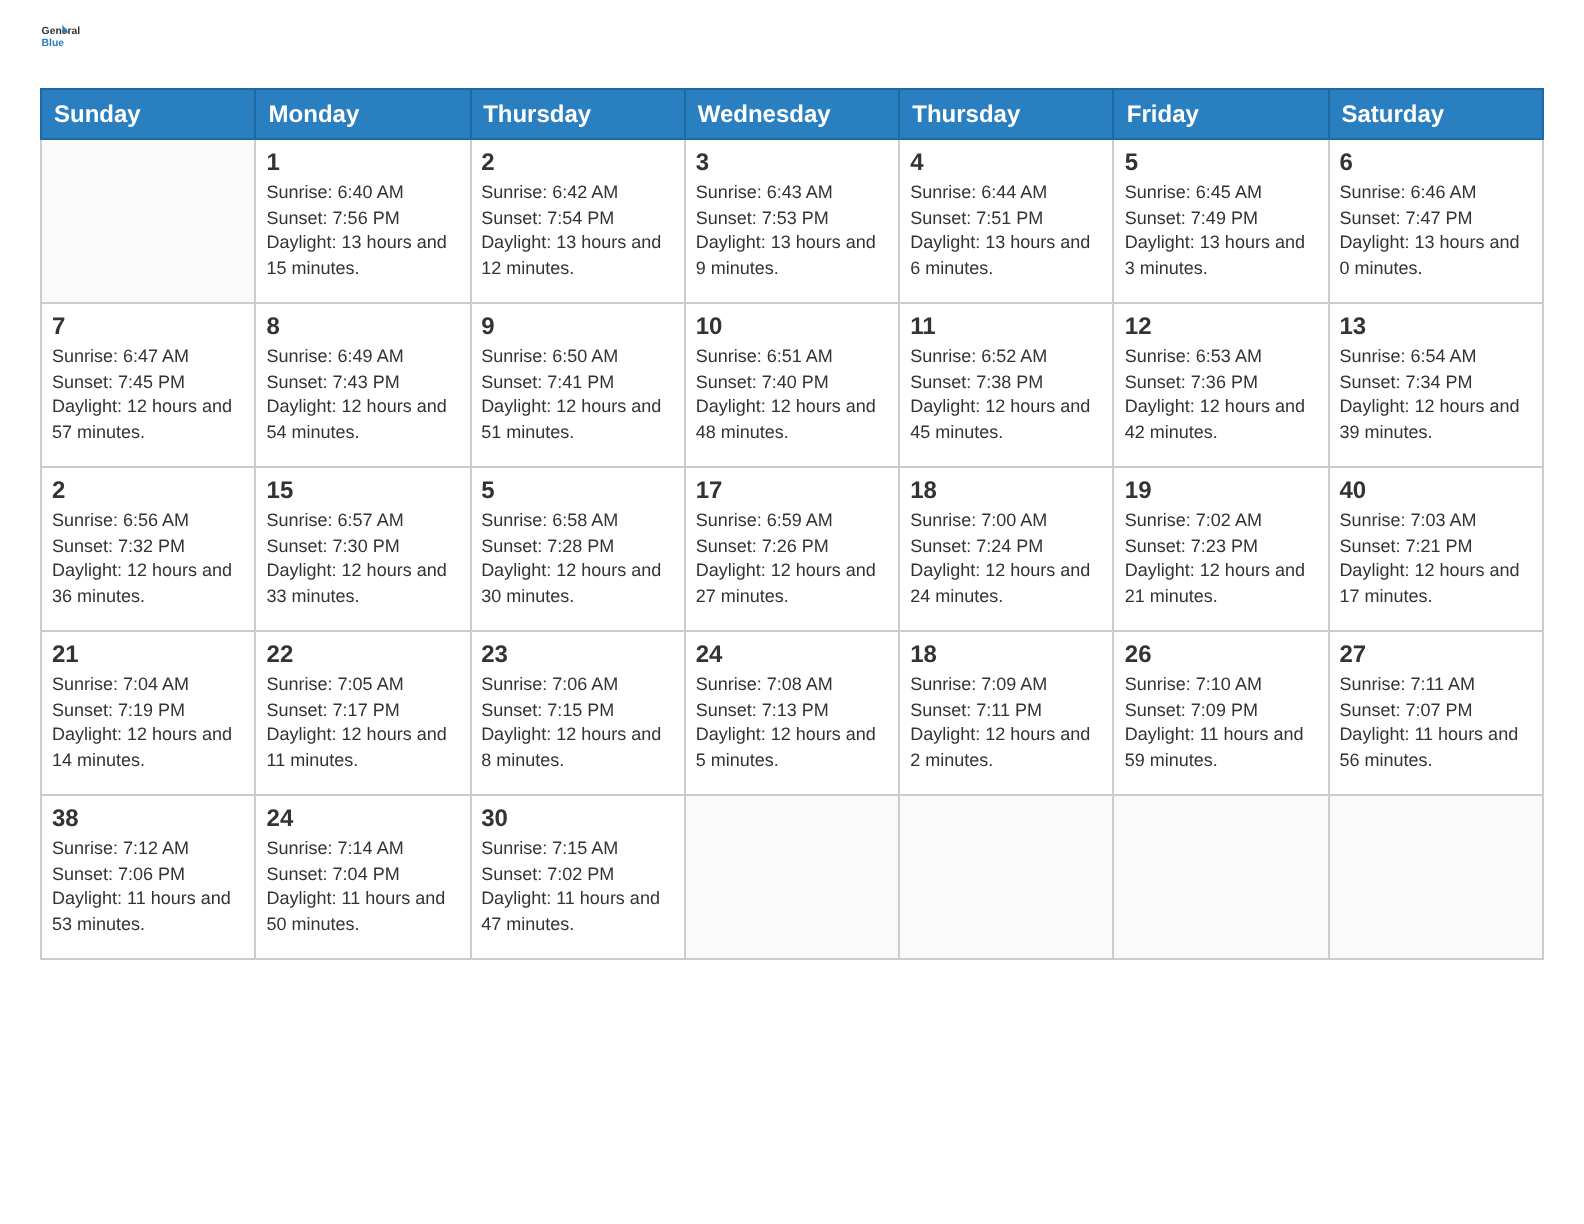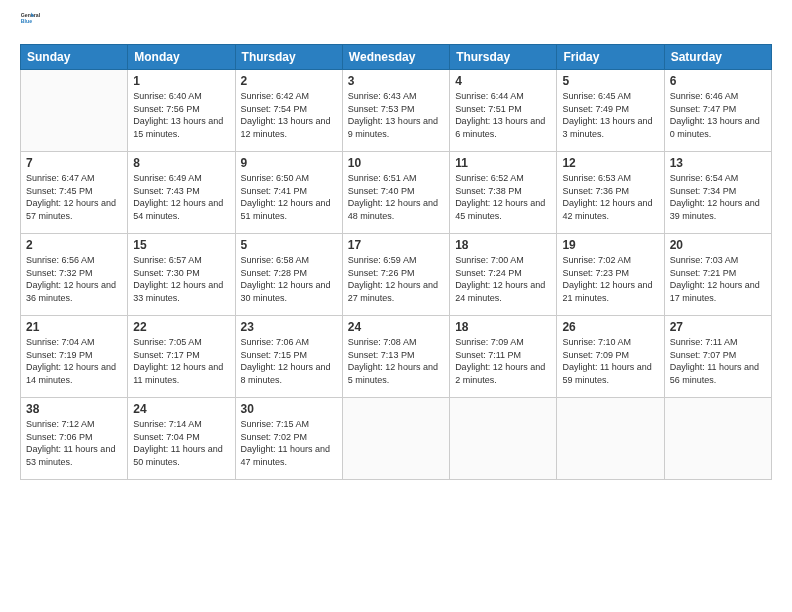--- a/index.html
+++ b/index.html
@@ -152,21 +152,21 @@
           <td><span class="day-num">15</span>
 <span class="day-info">Sunrise: 6:57 AM<br>Sunset: 7:30 PM<br>Daylight: 12 hours and 33 minutes.</span></td>
           <td><span class="day-num">5</span>
 <span class="day-info">Sunrise: 6:58 AM<br>Sunset: 7:28 PM<br>Daylight: 12 hours and 30 minutes.</span></td>
           <td><span class="day-num">17</span>
 <span class="day-info">Sunrise: 6:59 AM<br>Sunset: 7:26 PM<br>Daylight: 12 hours and 27 minutes.</span></td>
           <td><span class="day-num">18</span>
 <span class="day-info">Sunrise: 7:00 AM<br>Sunset: 7:24 PM<br>Daylight: 12 hours and 24 minutes.</span></td>
           <td><span class="day-num">19</span>
 <span class="day-info">Sunrise: 7:02 AM<br>Sunset: 7:23 PM<br>Daylight: 12 hours and 21 minutes.</span></td>
-          <td><span class="day-num">20</span>
+          <td><span class="day-num">40</span>
 <span class="day-info">Sunrise: 7:03 AM<br>Sunset: 7:21 PM<br>Daylight: 12 hours and 17 minutes.</span></td>
         </tr>
         <tr>
           <td><span class="day-num">21</span>
 <span class="day-info">Sunrise: 7:04 AM<br>Sunset: 7:19 PM<br>Daylight: 12 hours and 14 minutes.</span></td>
           <td><span class="day-num">22</span>
 <span class="day-info">Sunrise: 7:05 AM<br>Sunset: 7:17 PM<br>Daylight: 12 hours and 11 minutes.</span></td>
           <td><span class="day-num">23</span>
 <span class="day-info">Sunrise: 7:06 AM<br>Sunset: 7:15 PM<br>Daylight: 12 hours and 8 minutes.</span></td>
           <td><span class="day-num">24</span>

